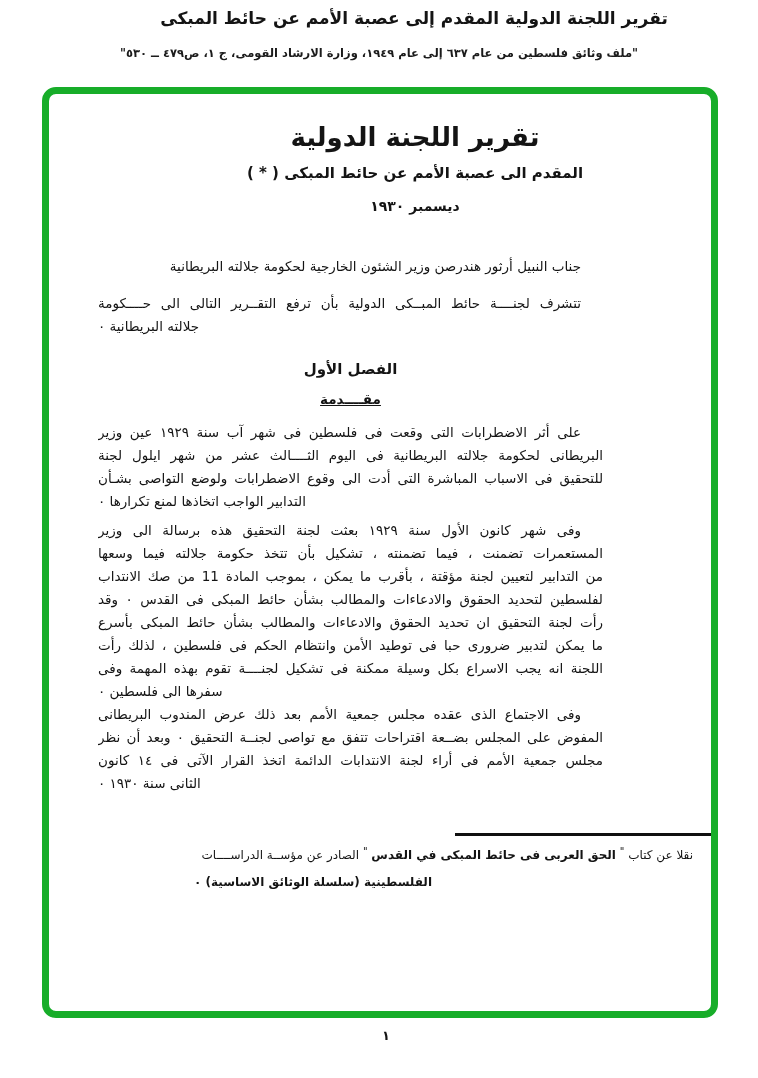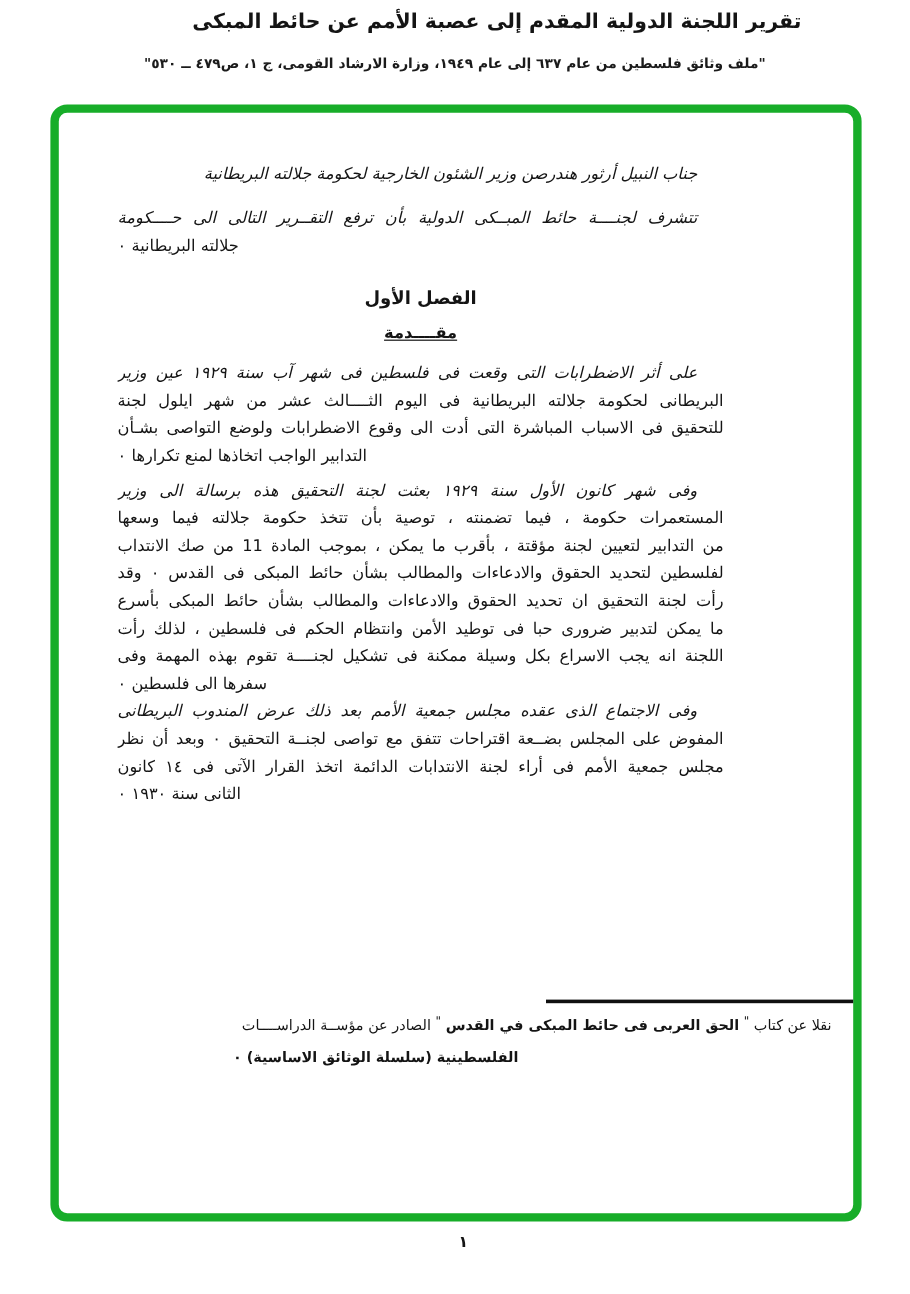--- a/index.html
+++ b/index.html
@@ -32,21 +32,21 @@
   .doc-title    { margin-top:26px; font-size:26px; line-height:32px; font-weight:bold; }
   .doc-subtitle { margin-top:10px; font-size:15px; line-height:21px; font-weight:bold; }
   .doc-date     { margin-top:13px; font-size:14px; line-height:19px; font-weight:bold; }
 
   .para { margin-left:49px; margin-right:108px; direction:rtl; }
   .para-line {
     height:23px; line-height:23px; font-size:13.5px;
     text-align:justify; text-align-last:justify;
     direction:rtl; overflow:hidden; white-space:nowrap;
   }
-  .para-line.first { text-indent:22px;font-style:italic; }
+  .para-line.first { text-indent:22px; }
   .para-line.last  { text-align-last:left; }
   .para.single .para-line { text-align-last:right; }
 
   .p1 { margin-top:39px; }
   .p2 { margin-top:14px; }
   .p3 { margin-top:14px; }
   .chapter-heading {
     margin:21px 108px 0 49px; text-align:center;
     font-size:15px; line-height:20px; font-weight:bold;
   }
@@ -80,41 +80,46 @@
 </style>
 </head>
 <body>
 
 <div class="header-title" lang="ar">تقرير اللجنة الدولية المقدم إلى عصبة الأمم عن حائط المبكى</div>
 <div class="header-source" lang="ar">"ملف وثائق فلسطين من عام ٦٣٧ إلى عام ١٩٤٩، وزارة الارشاد القومى، ج ١، ص٤٧٩ ــ ٥٣٠"</div>
 
 <div class="annotation-box"></div>
 
 <div class="content">
+  <div class="title-block">
+    <div class="doc-title" lang="ar">تقرير اللجنة الدولية</div>
+    <div class="doc-subtitle" lang="ar">المقدم الى عصبة الأمم عن حائط المبكى ( * )</div>
+    <div class="doc-date" lang="ar">ديسمبر ١٩٣٠</div>
+  </div>
 
   <div class="para p1 single" lang="ar">
       <div class="para-line first last">جناب النبيل أرثور هندرصن وزير الشئون الخارجية لحكومة جلالته البريطانية</div>
     </div>
   <div class="para p2" lang="ar">
       <div class="para-line first">تتشرف لجنــــة حائط المبــكى الدولية بأن ترفع التقــرير التالى الى حــــكومة</div>
       <div class="para-line last">جلالته البريطانية ٠</div>
     </div>
 
   <div class="chapter-heading" lang="ar">الفصل الأول</div>
   <div class="section-heading" lang="ar">مقــــدمة</div>
 
   <div class="para p4" lang="ar">
       <div class="para-line first">على أثر الاضطرابات التى وقعت فى فلسطين فى شهر آب سنة ١٩٢٩ عين وزير</div>
       <div class="para-line">البريطانى لحكومة جلالته البريطانية فى اليوم الثــــالث عشر من شهر ايلول لجنة</div>
       <div class="para-line">للتحقيق فى الاسباب المباشرة التى أدت الى وقوع الاضطرابات ولوضع التواصى بشـأن</div>
       <div class="para-line last">التدابير الواجب اتخاذها لمنع تكرارها ٠</div>
     </div>
   <div class="para p5" lang="ar">
       <div class="para-line first">وفى شهر كانون الأول سنة ١٩٢٩ بعثت لجنة التحقيق هذه برسالة الى وزير</div>
-      <div class="para-line">المستعمرات حكومة ، فيما تضمنته ، توصية بأن تتخذ حكومة جلالته فيما وسعها</div>
+      <div class="para-line">المستعمرات تضمنت ، فيما تضمنته ، تشكيل بأن تتخذ حكومة جلالته فيما وسعها</div>
       <div class="para-line">من التدابير لتعيين لجنة مؤقتة ، بأقرب ما يمكن ، بموجب المادة 11 من صك الانتداب</div>
       <div class="para-line">لفلسطين لتحديد الحقوق والادعاءات والمطالب بشأن حائط المبكى فى القدس ٠ وقد</div>
       <div class="para-line">رأت لجنة التحقيق ان تحديد الحقوق والادعاءات والمطالب بشأن حائط المبكى بأسرع</div>
       <div class="para-line">ما يمكن لتدبير ضرورى حبا فى توطيد الأمن وانتظام الحكم فى فلسطين ، لذلك رأت</div>
       <div class="para-line">اللجنة انه يجب الاسراع بكل وسيلة ممكنة فى تشكيل لجنــــة تقوم بهذه المهمة وفى</div>
       <div class="para-line last">سفرها الى فلسطين ٠</div>
     </div>
   <div class="para p6" lang="ar">
       <div class="para-line first">وفى الاجتماع الذى عقده مجلس جمعية الأمم بعد ذلك عرض المندوب البريطانى</div>
       <div class="para-line">المفوض على المجلس بضــعة اقتراحات تتفق مع تواصى لجنــة التحقيق ٠ وبعد أن نظر</div>

